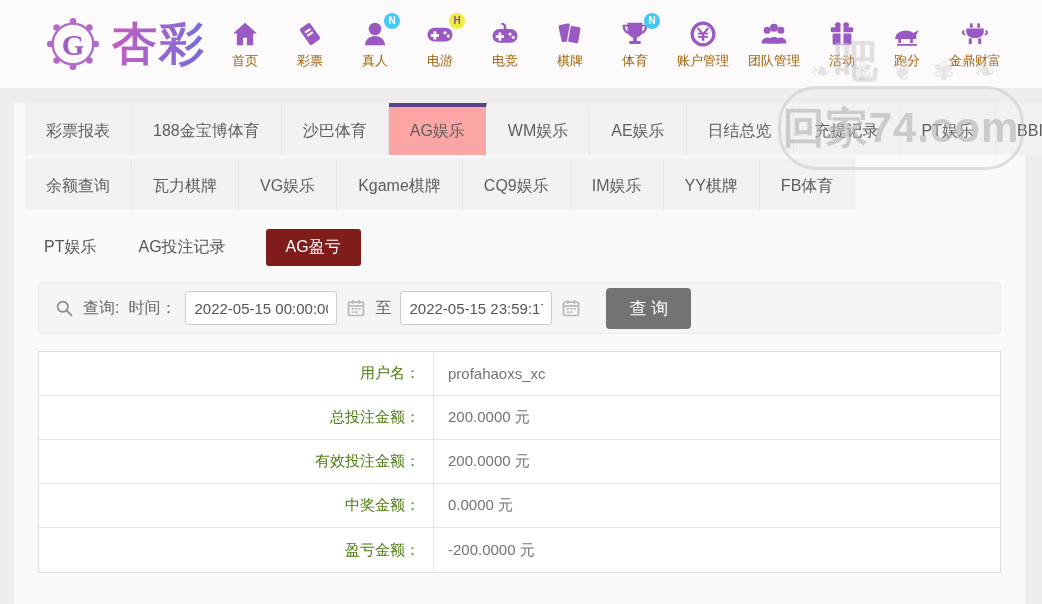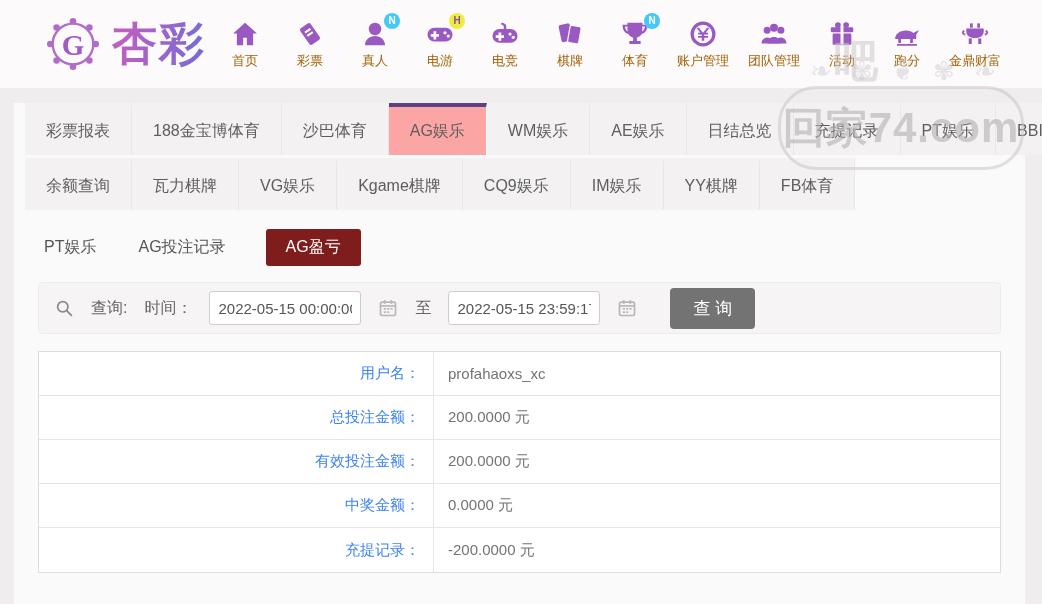--- a/index.html
+++ b/index.html
@@ -96,21 +96,21 @@
   .subtab.active {
     background:#7f1d1d; color:#fff;
     padding:8px 20px; border-radius:3px;
   }
 
   
   .search-panel {
     margin:10px 24px 0;
     height:52px;
     background:#f6f4f5; border:1px solid #eeebed; border-radius:4px;
-    display:flex; align-items:center; gap:17px;
+    display:flex; align-items:center; gap:9px;
     padding:0 16px;
   }
   .search-icon svg { width:19px; height:19px; display:block; }
   .search-text { font-size:16px; color:#666; white-space:nowrap; }
   .date-input {
     width:152px; height:34px;
     border:1px solid #cfcccd; border-radius:3px;
     padding:0 8px; font-size:15px; color:#555; background:#fff;
     font-family:"Liberation Sans", sans-serif;
   }
@@ -125,21 +125,21 @@
   
   .report-table {
     margin:17px 24px 0;
     border:1px solid #dedcdd; background:#fff;
   }
   .trow { display:flex; height:44px; border-bottom:1px solid #e6e4e5; }
   .trow:last-child { border-bottom:none; }
   .tlabel {
     width:395px; border-right:1px solid #e6e4e5;
     display:flex; align-items:center; justify-content:flex-end;
-    padding-right:13px; font-size:15px; color:#3b82f6;
+    padding-right:13px; font-size:15px; color:#4d7c0f;
   }
   .tvalue {
     flex:1; display:flex; align-items:center;
     padding-left:14px; font-size:15px; color:#737373;
   }
 </style>
 </head>
 <body>
 
 <div class="topbar">
@@ -387,18 +387,18 @@
     </div>
     <div class="trow">
       <div class="tlabel">有效投注金额：</div>
       <div class="tvalue">200.0000 元</div>
     </div>
     <div class="trow">
       <div class="tlabel">中奖金额：</div>
       <div class="tvalue">0.0000 元</div>
     </div>
     <div class="trow">
-      <div class="tlabel">充提记录：</div>
+      <div class="tlabel">盈亏金额：</div>
       <div class="tvalue">-200.0000 元</div>
     </div>
   </div>
 
 </div>
 
 </body></html>

